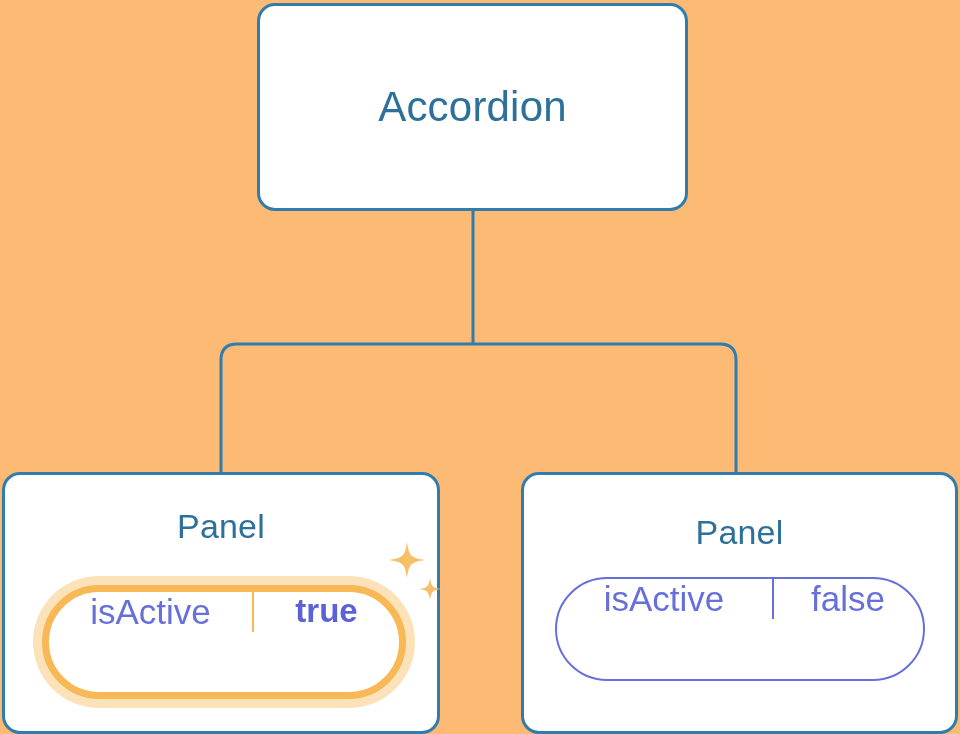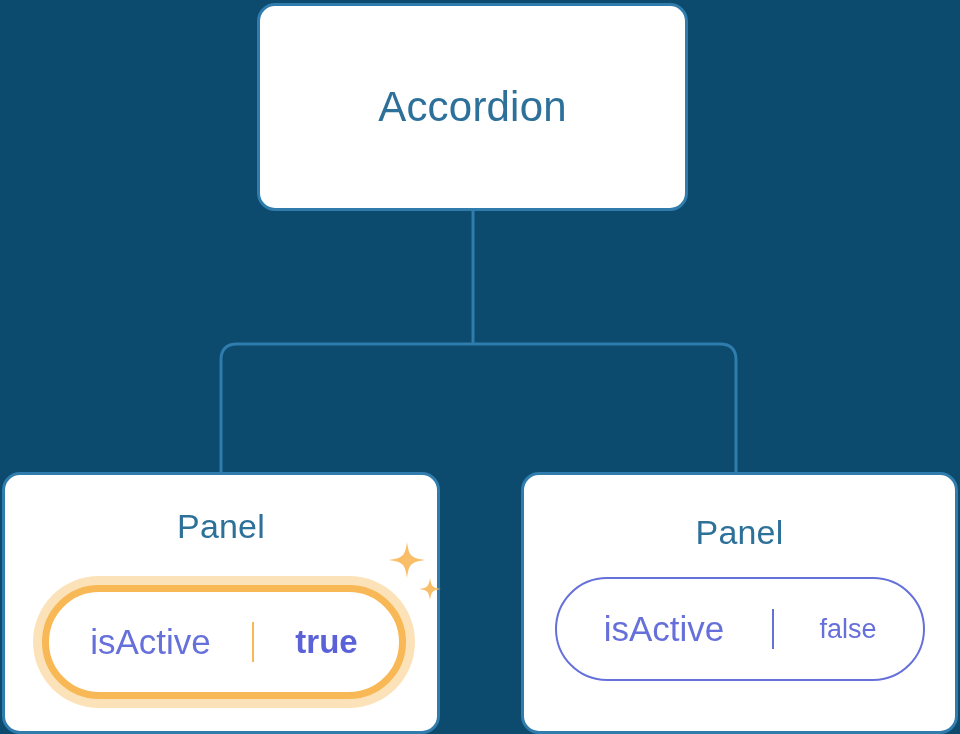--- a/index.html
+++ b/index.html
@@ -10,21 +10,21 @@
     width: 960px;
     height: 734px;
     overflow: hidden;
     font-family: "Liberation Sans", sans-serif;
     background: #4b6a76;
   }
   #stage {
     position: relative;
     width: 960px;
     height: 734px;
-    background: #0c4a6e;
+    background: #fdba74;
   }
 
   
   #connectors {
     position: absolute;
     left: 0; top: 0;
     width: 960px;
     height: 734px;
     overflow: visible;
   }
@@ -78,21 +78,21 @@
   
   .pill-wrap {
     position: relative;
     display: flex;
     align-items: center;
     justify-content: center;
   }
   .pill {
     box-sizing: border-box;
     display: flex;
-    align-items: center;
+    align-items: flex-start;
     background: #ffffff;
     border-radius: 999px;
     overflow: hidden;
   }
   .pill-cell {
     display: flex;
     align-items: center;
     justify-content: center;
     color: #6670da;
     white-space: nowrap;
@@ -104,21 +104,21 @@
     height: 104px;
     width: 370px;
   }
   .pill.plain .pill-key {
     flex: 0 0 215px;
     font-size: 35px;
     border-right: 2px solid #6670da;
   }
   .pill.plain .pill-val {
     flex: 1 1 auto;
-    font-size: 27px;
+    font-size: 35px;
   }
 
   
   .pill-highlight-wrap {
     position: absolute;
     left: 33px;
     top: 576px;
     width: 382px;
     height: 132px;
   }

